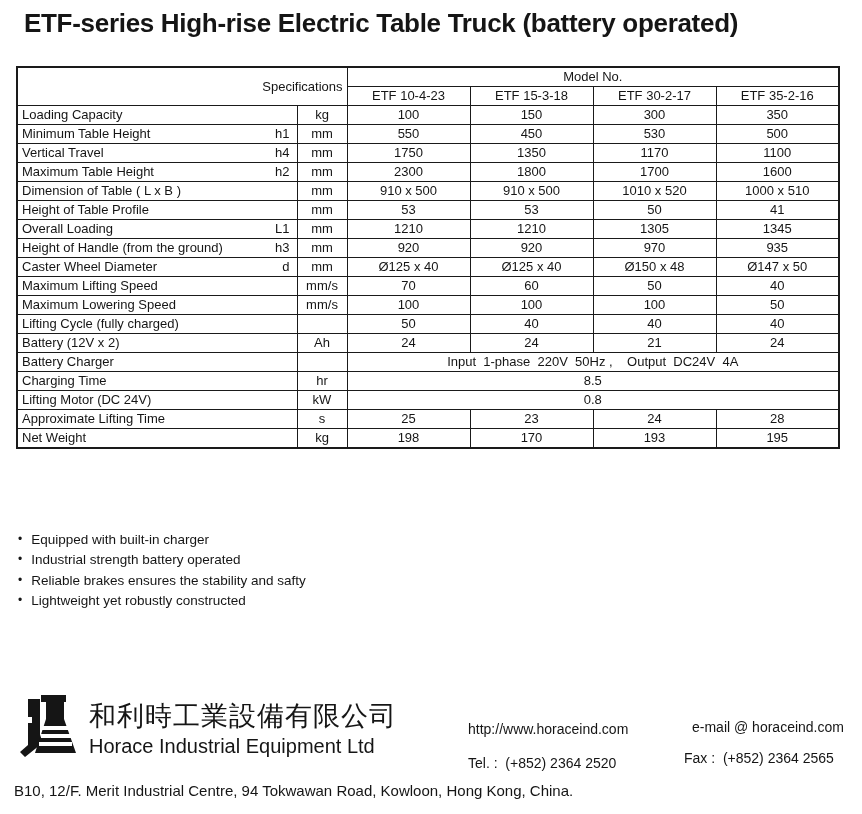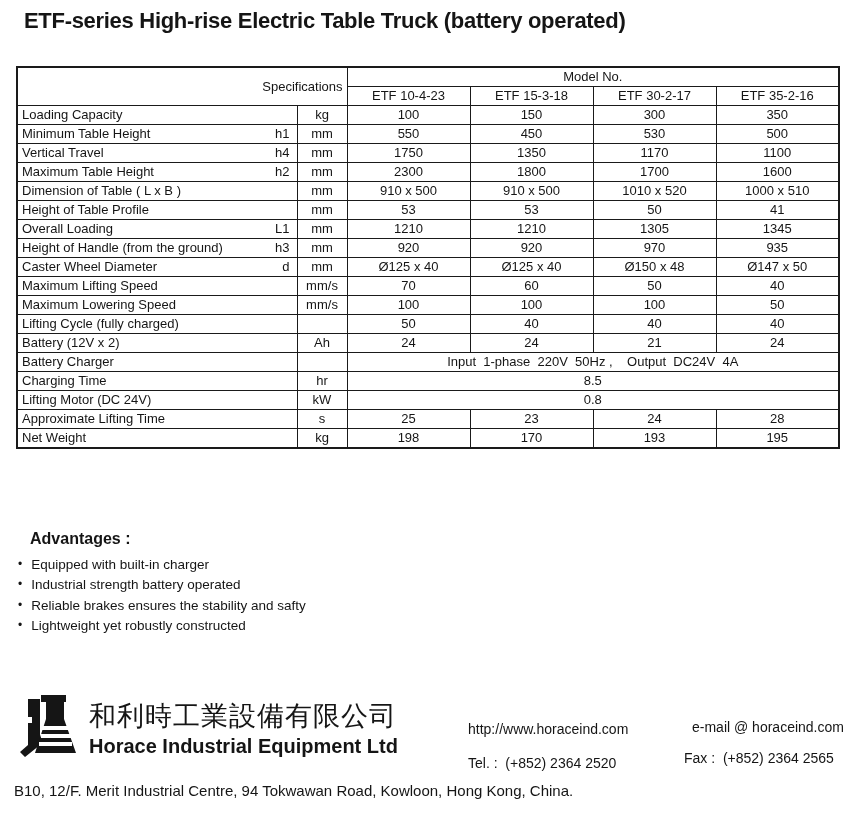--- a/index.html
+++ b/index.html
@@ -4,21 +4,21 @@
 <style>
   * { margin:0; padding:0; box-sizing:border-box; }
   html,body { background:#ffffff; }
   body {
     width:862px; height:814px; position:relative;
     font-family:"Liberation Sans", sans-serif; color:#151515;
     overflow:hidden;
   }
   .title {
     position:absolute; left:24px; top:8px;
-    font-size:22px; font-weight:bold; letter-spacing:-0.3px;
+    font-size:26px; font-weight:bold; letter-spacing:-0.3px;
     white-space:nowrap;
   }
   table.spec {
     position:absolute; left:16px; top:66px; width:822px;
     border-collapse:collapse; table-layout:fixed;
     border:2px solid #1a1a1a;
   }
   table.spec th, table.spec td {
     border:1px solid #1a1a1a; font-size:13px; height:19px;
     padding:0 4px; overflow:hidden; white-space:pre; line-height:18px;
@@ -34,21 +34,21 @@
   td.c-unit, td.c-val { text-align:center; }
   .advantages { position:absolute; left:18px; top:530px; }
   .advantages h2 { font-size:16px; font-weight:bold; margin:0 0 7px 12px; }
   .advantages ul { list-style:none; }
   .advantages li { font-size:13.5px; line-height:19.3px; }
   .advantages li::before { content:"\2022"; font-size:12px; margin-right:9px; position:relative; top:-1px; }
   .logo-block { position:absolute; left:20px; top:695px; display:flex; align-items:center; }
   .logo-svg { width:62px; height:66px; flex:0 0 auto; }
   .company { margin-left:7px; }
   .company-cn { font-size:27px; line-height:36px; letter-spacing:1px; white-space:nowrap; }
-  .company-en { font-size:20px; font-weight:bold; line-height:24px; white-space:nowrap; }
+  .company-en { font-size:20px; font-weight:normal; line-height:24px; white-space:nowrap; }
   .contact { position:absolute; font-size:14px; white-space:pre; }
   .web  { left:468px; top:721px; }
   .email{ left:692px; top:719px; }
   .tel  { left:468px; top:755px; }
   .fax  { left:684px; top:750px; }
   .address { position:absolute; left:14px; top:782px; font-size:15px; white-space:pre; }
 </style>
 </head>
 <body>
 
@@ -208,21 +208,20 @@
         <td class="c-unit">kg</td>
         <td class="c-val">198</td>
         <td class="c-val">170</td>
         <td class="c-val">193</td>
         <td class="c-val">195</td>
       </tr>
     </tbody>
 </table>
 
 <div class="advantages">
-  <h2>Advantages :</h2>
   <ul>
       <li>Equipped with built-in charger</li>
       <li>Industrial strength battery operated</li>
       <li>Reliable brakes ensures the stability and safty</li>
       <li>Lightweight yet robustly constructed</li>
     </ul>
 </div>
 
 <div class="logo-block">
   <svg class="logo-svg" viewBox="0 0 62 66" xmlns="http://www.w3.org/2000/svg">

